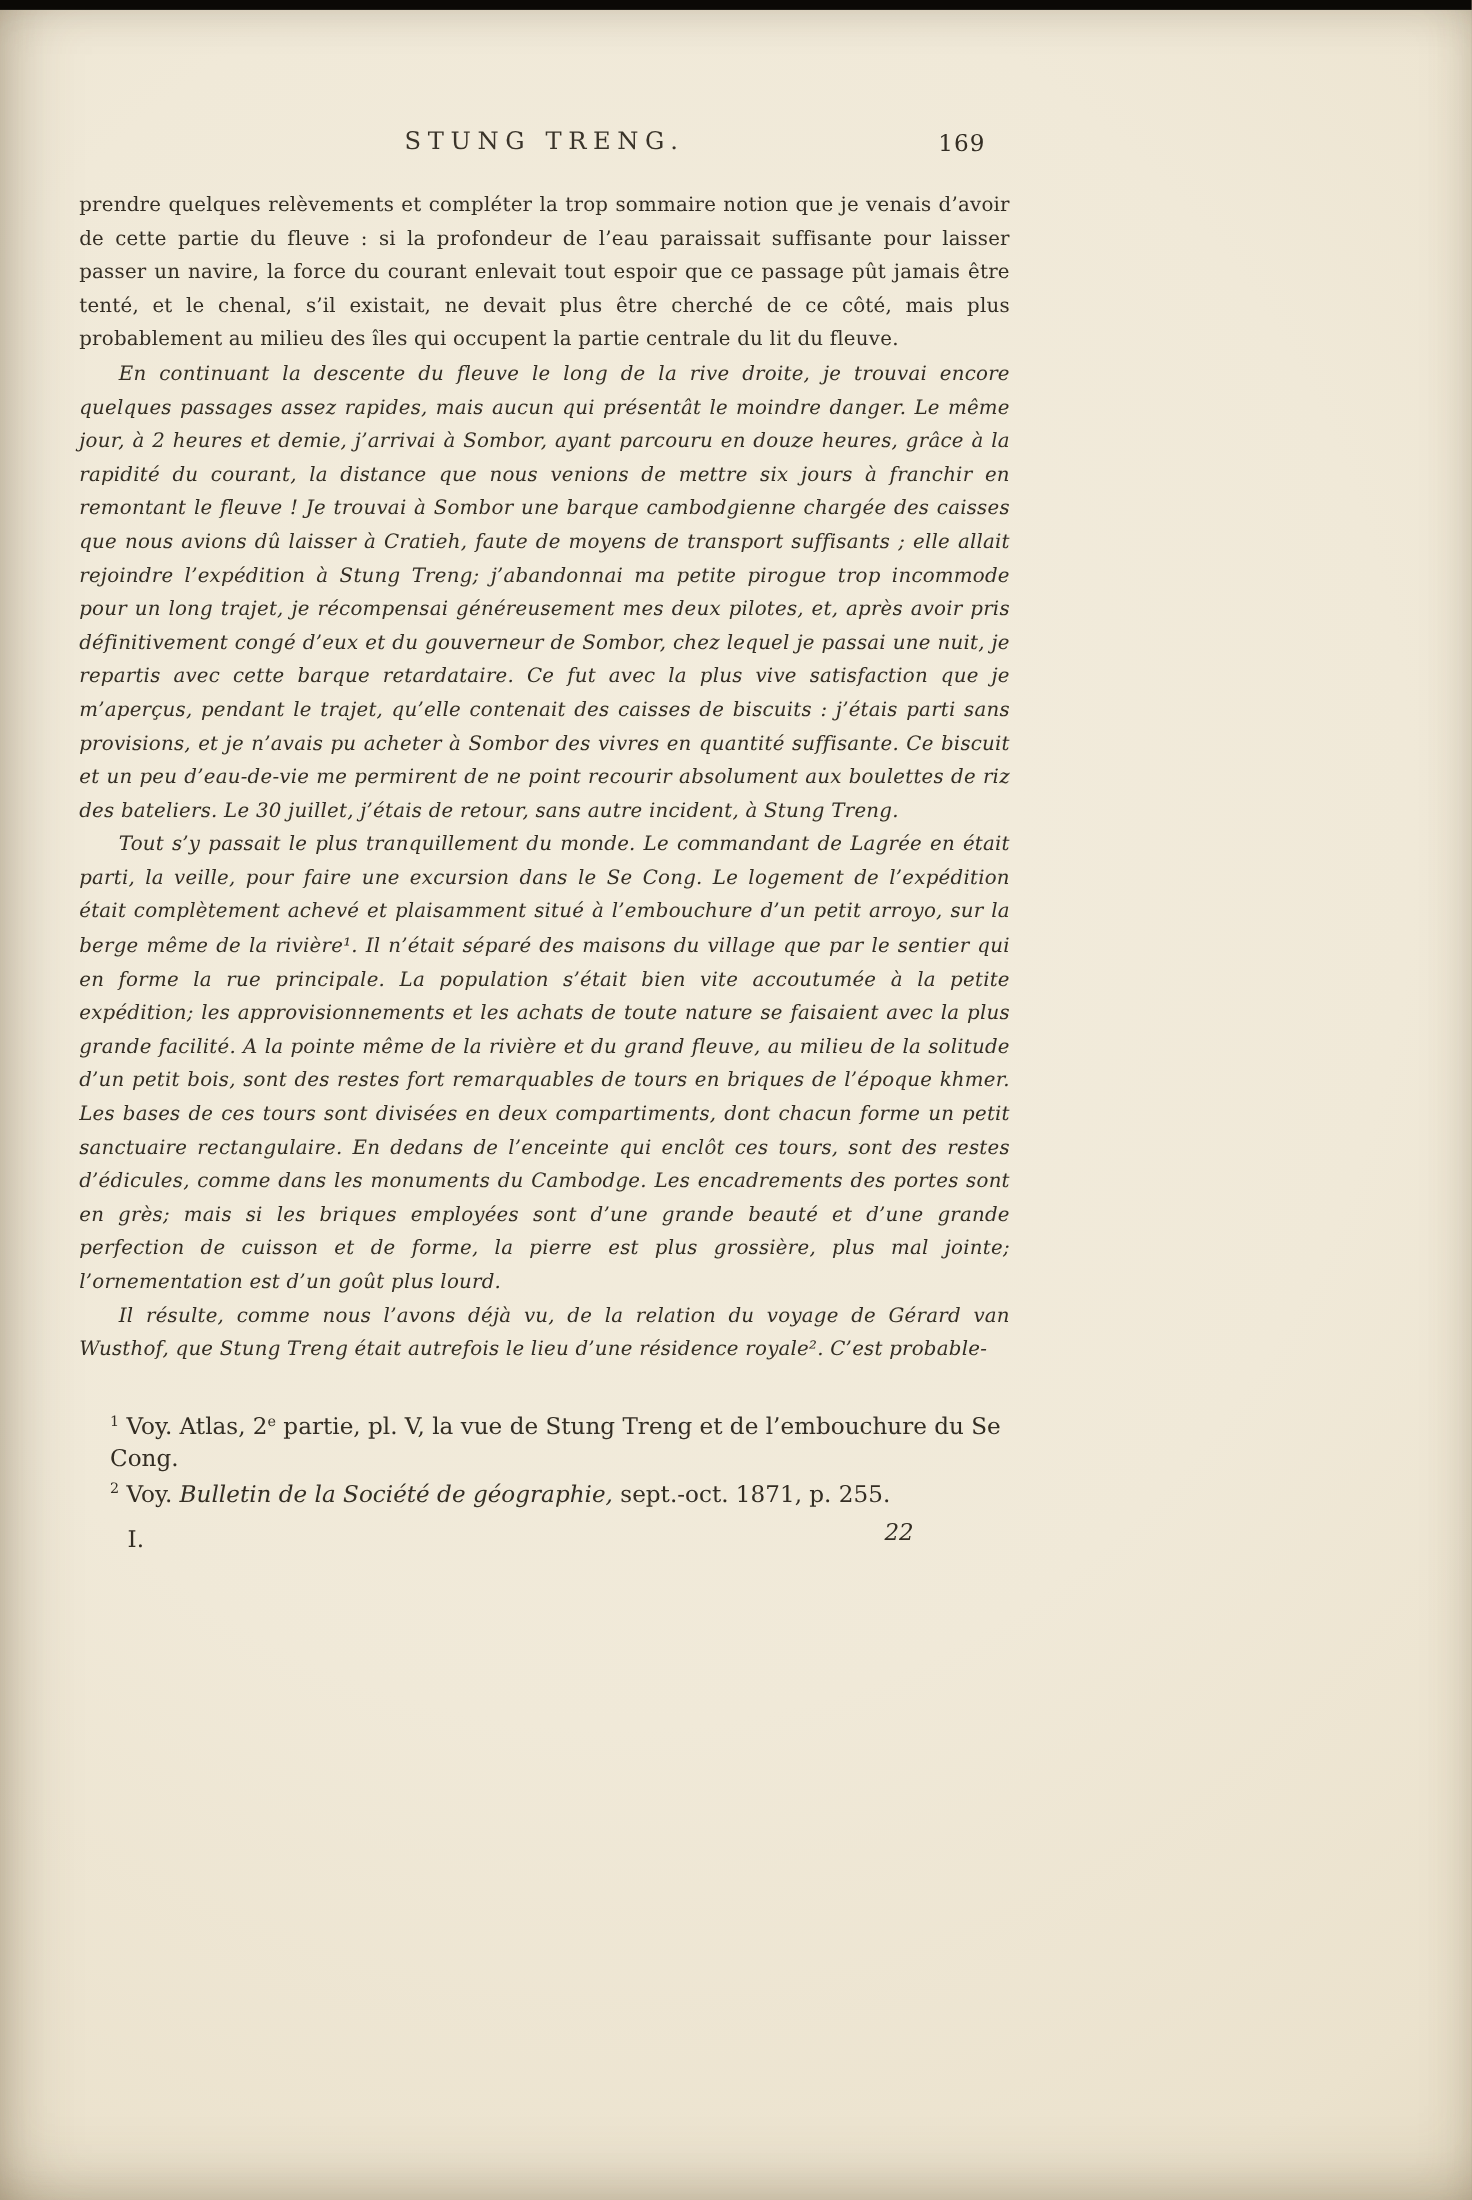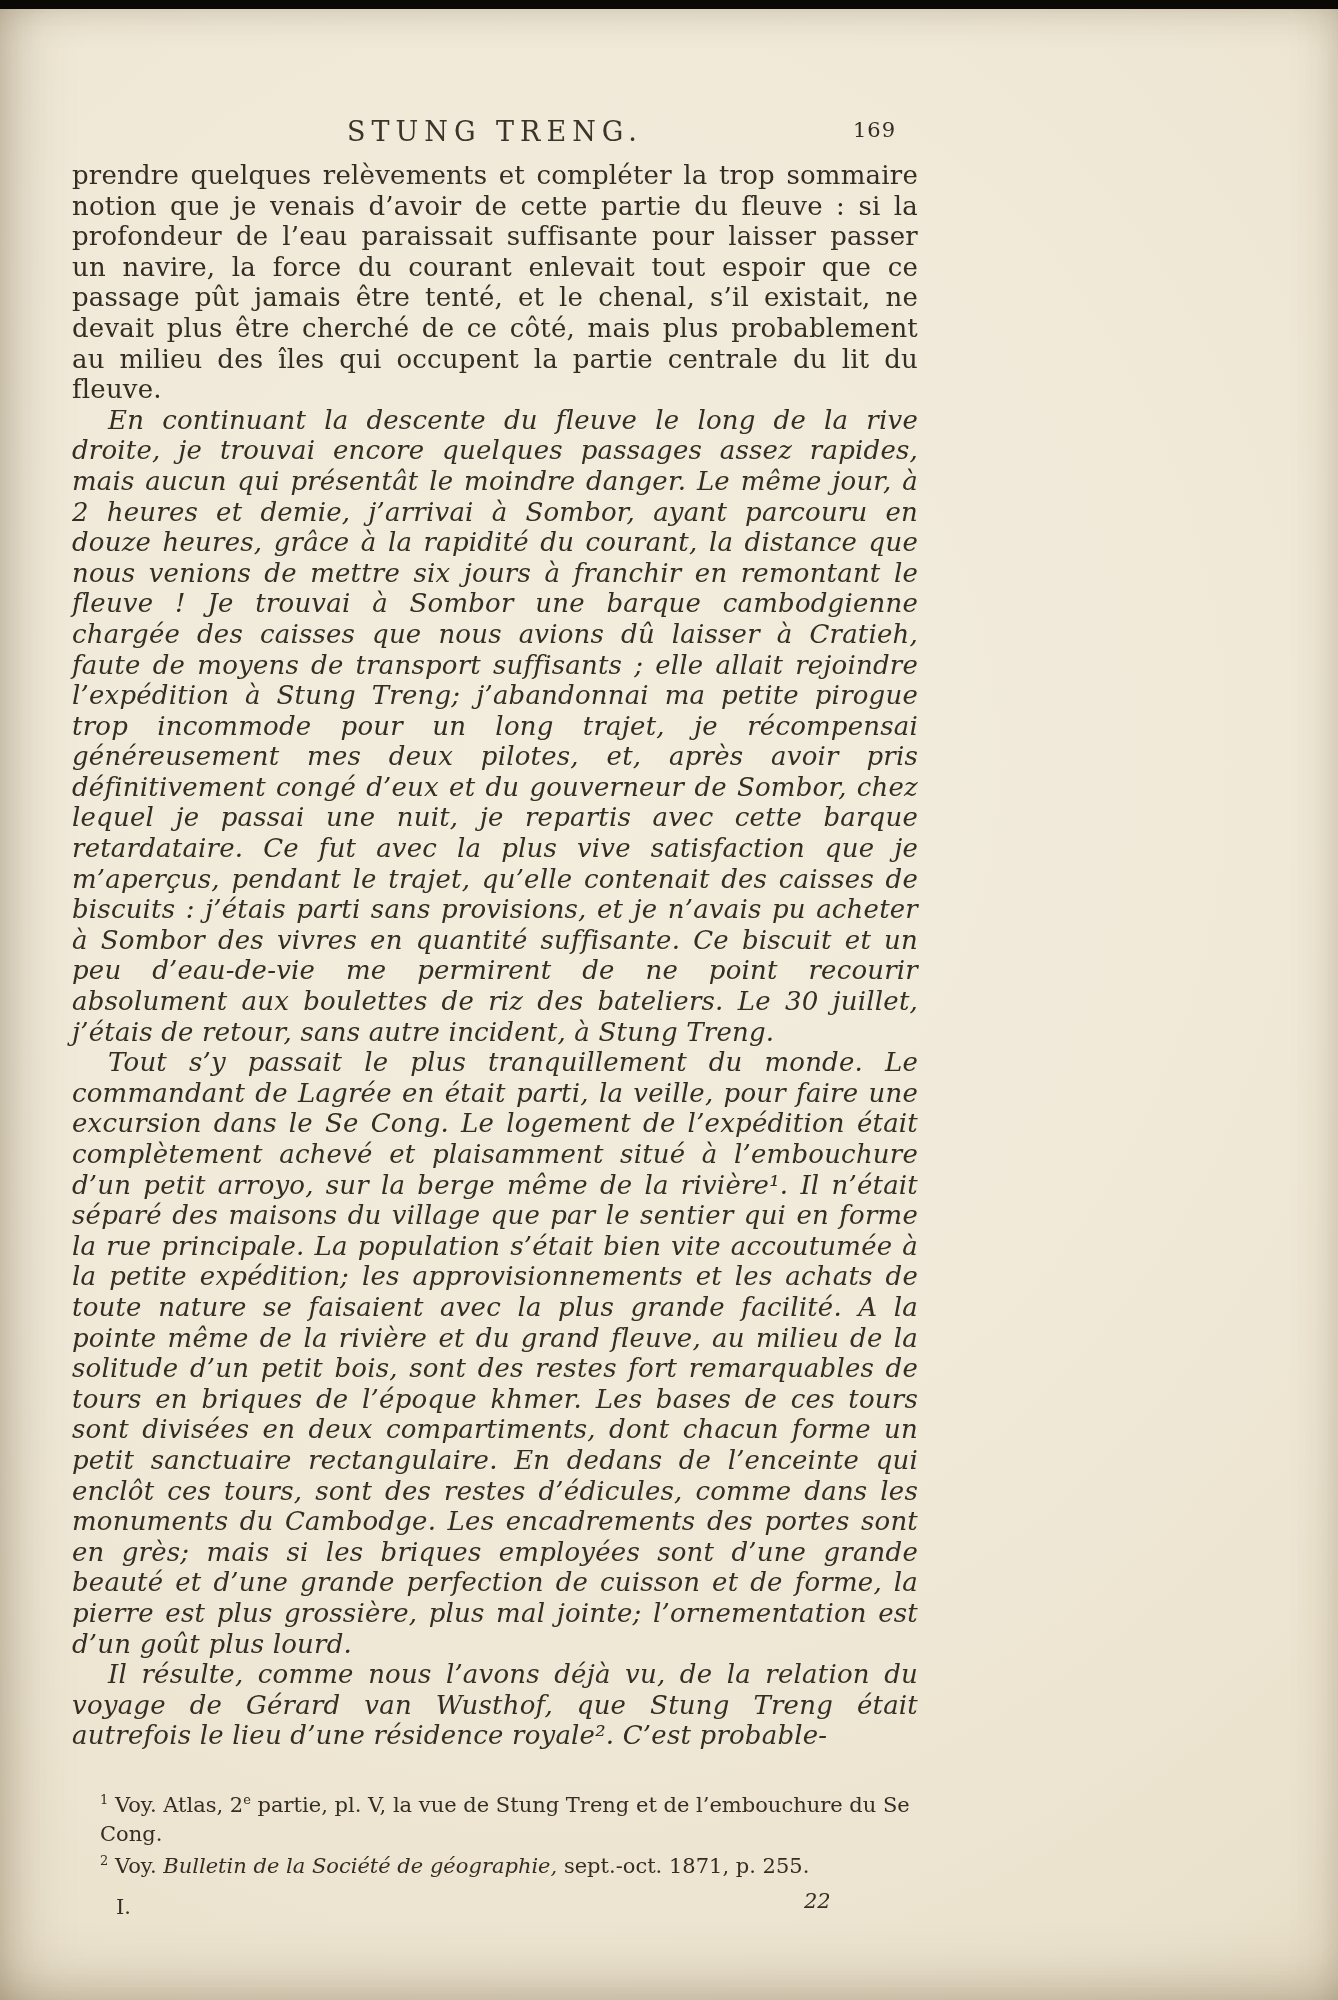--- a/index.html
+++ b/index.html
@@ -30,31 +30,32 @@
   .text-col {
     position: absolute;
     left: 72px; top: 116px; width: 846px;
   }
   .running-head {
     position: relative;
     height: 44px;
     text-align: center;
   }
   .head-title {
-    font-size: 27px;
+    font-size: 22px;
     letter-spacing: 6px;
     color: #3a342a;
   }
   .page-number {
     position: absolute; right: 22px; top: 2px;
     font-size: 21px;
     letter-spacing: 1px;
   }
   .body-text {
-    font-size: 26px;
+    margin-top: 12px;
+    font-size: 18px;
     line-height: 30.6px;
     letter-spacing: 0.2px;
     text-align: justify;
   }
   .para { margin: 0; }
   .para.indent { text-indent: 36px; font-style: italic; }
   .footnotes {
     margin-top: 40px;
     font-size: 21px;
     line-height: 29px;

